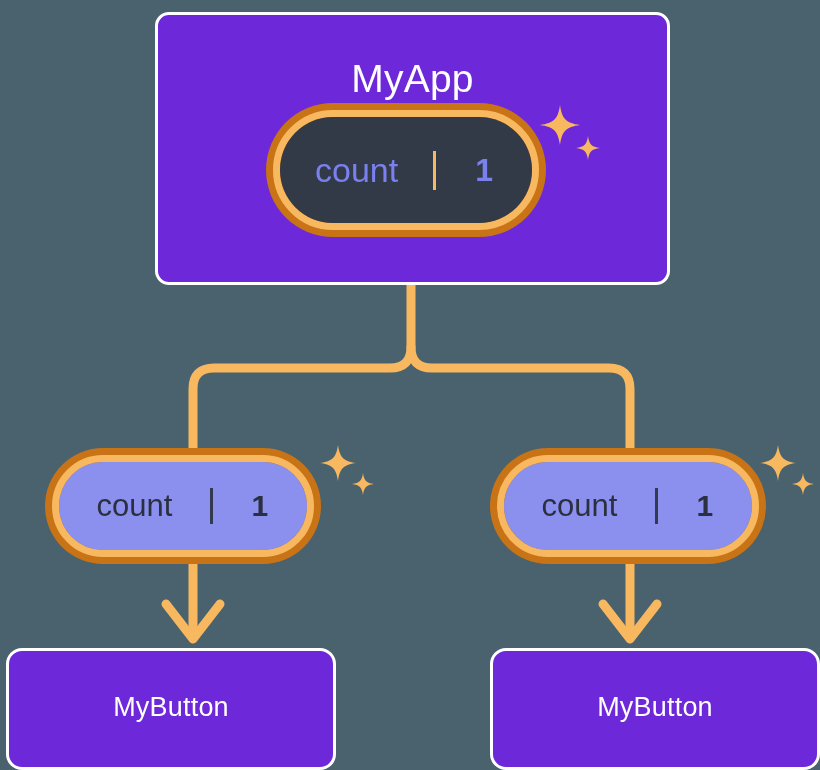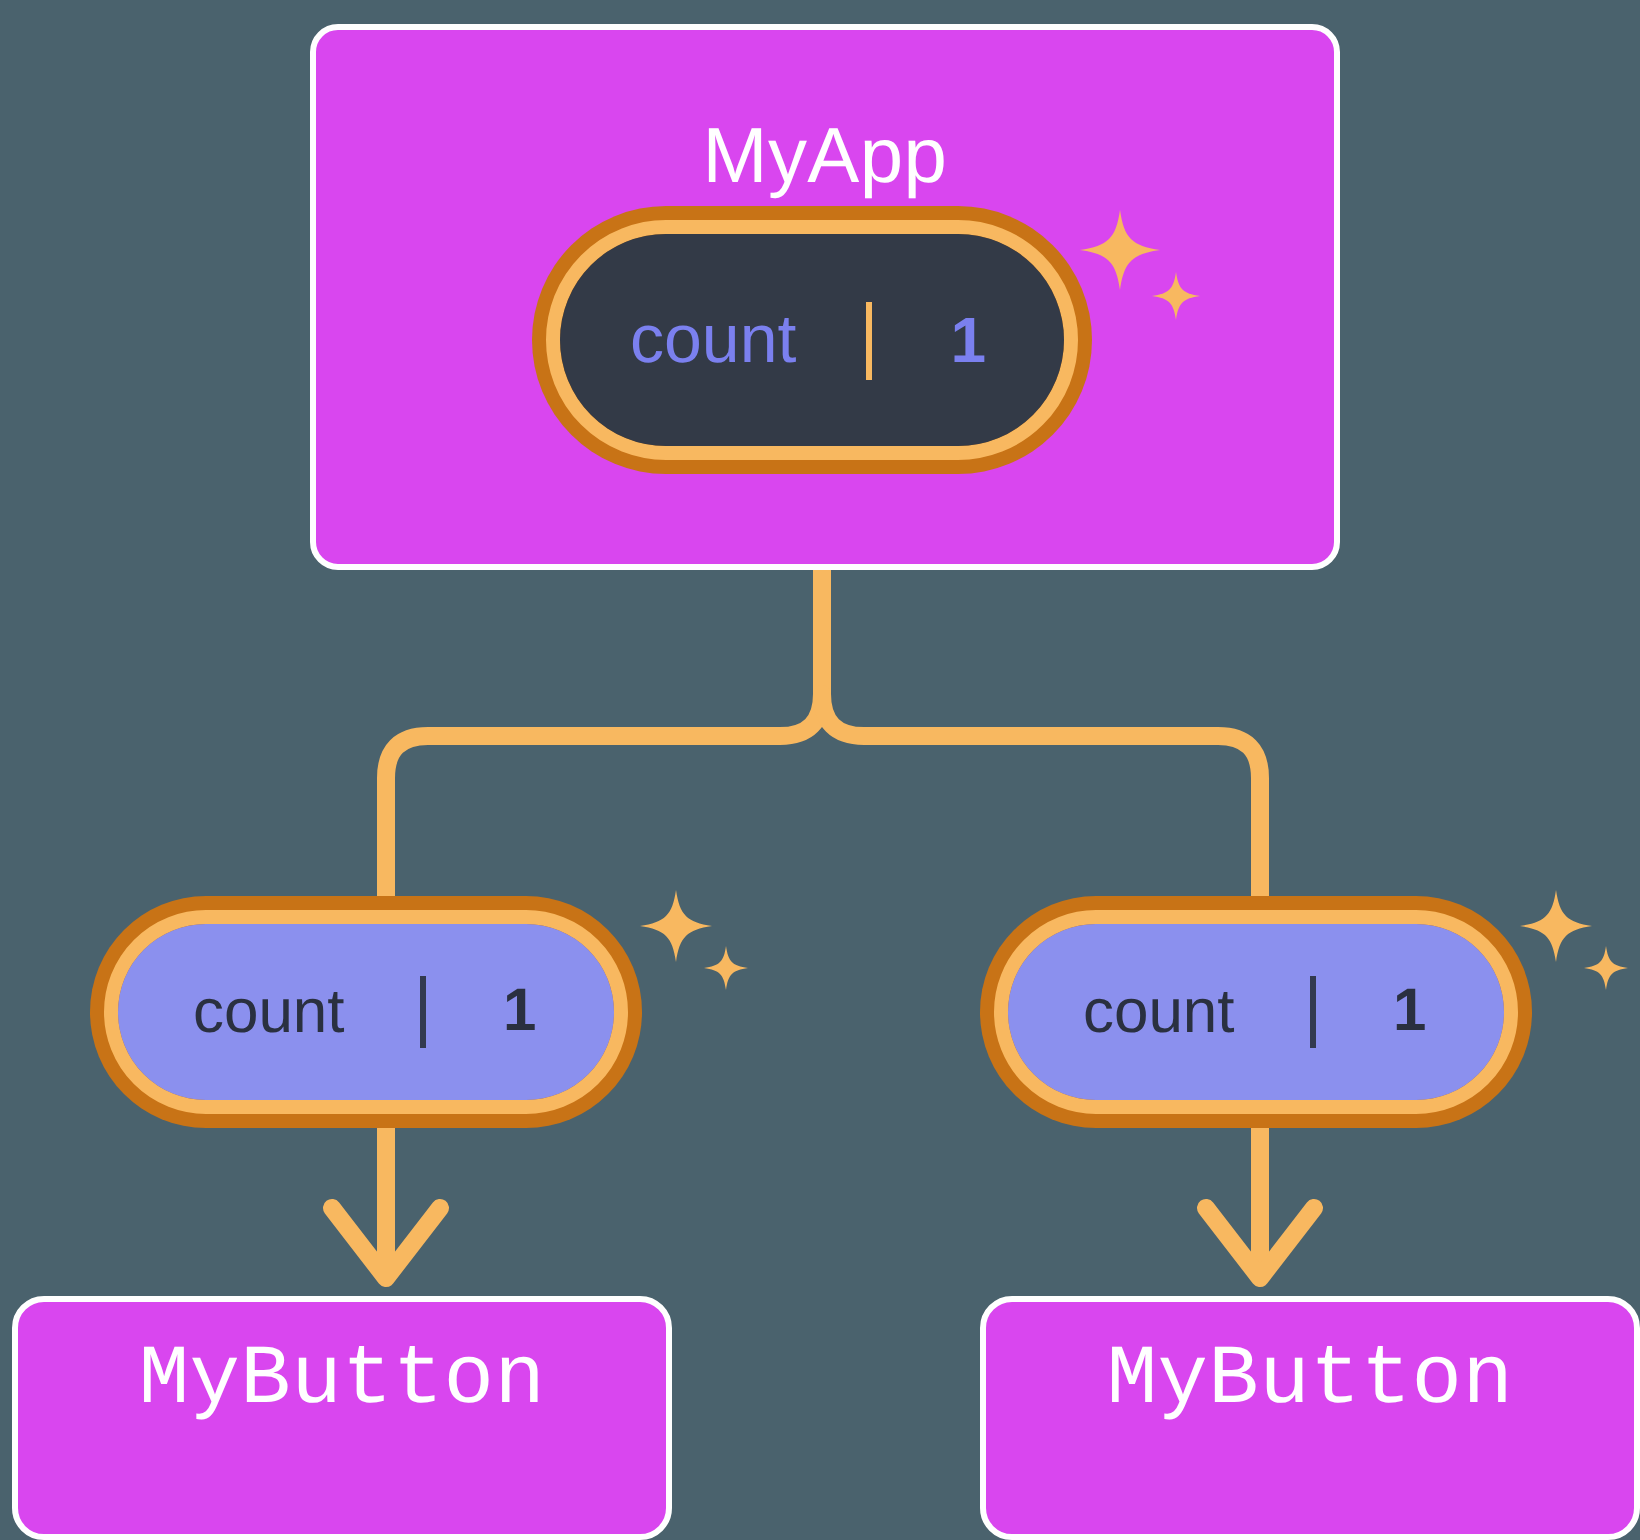--- a/index.html
+++ b/index.html
@@ -26,21 +26,21 @@
     left: 0; top: 0;
     width: 820px; height: 770px;
     z-index: 1;
   }
 
   
   .comp-box {
     position: absolute;
     z-index: 2;
     box-sizing: border-box;
-    background: #d946ef;
+    background: #6d28d9;
     border: 3px solid #ffffff;
     border-radius: 14px;
   }
   .comp-title {
     position: absolute;
     left: 0;
     width: 100%;
     text-align: center;
     color: #ffffff;
     font-weight: 400;
@@ -58,24 +58,23 @@
   }
 
   .node-mybutton {
     top: 648px;
     width: 330px; height: 122px;
     border-radius: 16px;
   }
   #node-mybutton-left  { left: 6px; }
   #node-mybutton-right { left: 490px; }
   .node-mybutton .comp-title {
-    top: 17px;
-    font-size: 42px;
+    top: 34px;
+    font-size: 27px;
     line-height: 44px;
-    font-family: Liberation Mono, monospace;
   }
 
   
   .pill {
     position: absolute;
     z-index: 3;
     box-sizing: border-box;
     display: flex;
     align-items: stretch;
     background: #c87316;              

